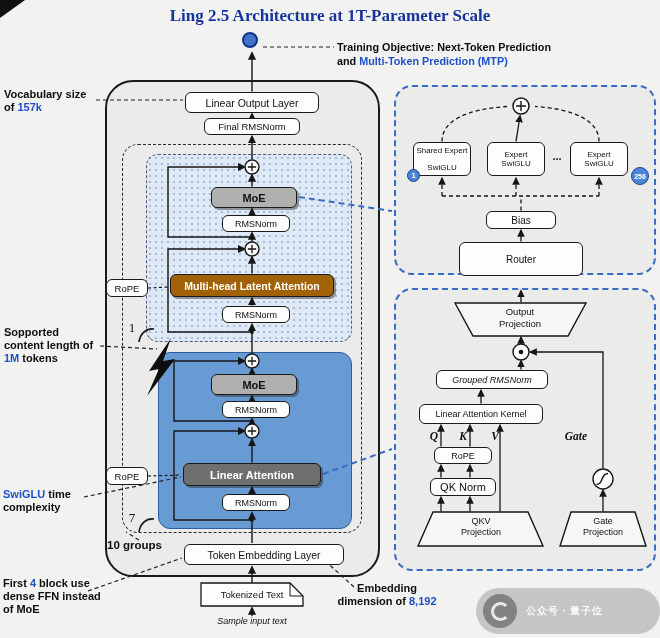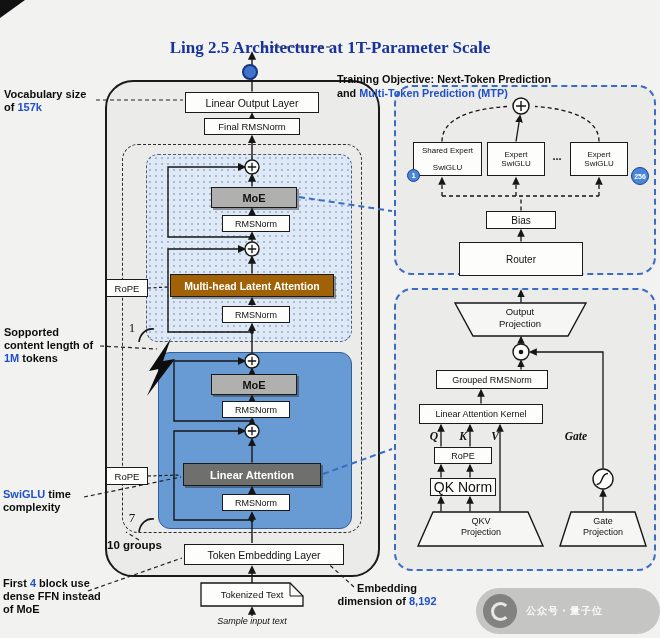--- a/index.html
+++ b/index.html
@@ -1,26 +1,26 @@
 <!DOCTYPE html>
 <html><head>
 <meta charset="utf-8">
 <style>
   *{margin:0;padding:0;box-sizing:border-box;}
   html,body{background:#f2f2f0;}
   .canvas{position:relative;width:660px;height:638px;background:#f2f2f0;font-family:"Liberation Sans",sans-serif;overflow:hidden;}
-  .abs{position:absolute;margin-top:32px;}
+  .abs{position:absolute;}
   svg.overlay{position:absolute;left:0;top:0;z-index:2;pointer-events:none;}
   .bg{position:absolute;z-index:1;}
   .main-block{left:105px;top:80px;width:275px;height:497px;border:2.5px solid #1a1a1a;border-radius:28px;background:#ebebe9;}
   .dashed-container{left:122px;top:144px;width:240px;height:389px;border:1.6px dashed #2a2a2a;border-radius:16px;}
   .mtp-block{left:146px;top:154px;width:206px;height:188px;border:1.4px dashed #4a5a78;border-radius:12px;background-color:#dfe9f6;background-image:radial-gradient(#a3bcdc 1.1px,transparent 1.2px);background-size:6px 6px;}
   .linear-block{left:158px;top:352px;width:194px;height:177px;border:1.4px solid #2f5e9e;border-radius:12px;background:#689bd4;}
   .detail-box{border:2.4px dashed #3a6bc5;border-radius:18px;background:#ebebe9;}
-  .bx{position:absolute;z-index:3;background:#fdfdfc;border:1.4px solid #1a1a1a;border-radius:0;display:flex;align-items:center;justify-content:center;text-align:center;color:#111;font-size:9.5px;}
+  .bx{position:absolute;z-index:3;background:#fdfdfc;border:1.4px solid #1a1a1a;border-radius:6px;display:flex;align-items:center;justify-content:center;text-align:center;color:#111;font-size:9.5px;}
   .col{flex-direction:column;line-height:1.15;}
   .gray{background:#b0b0ae;font-weight:bold;box-shadow:2px 2px 0 rgba(40,40,40,.45);}
   .dark1{background:#a16207;color:#fff;font-weight:bold;box-shadow:2px 2px 0 rgba(40,40,40,.45);}
   .dark2{background:#6f6f6d;color:#fff;font-weight:bold;box-shadow:2px 2px 0 rgba(40,40,40,.45);}
   .lbl{position:absolute;z-index:3;text-align:center;color:#111;}
   .ann{position:absolute;z-index:3;font-weight:bold;font-size:11px;line-height:13px;color:#0d0d0d;}
   .hl{color:#2050c8;}
   .math{font-family:"Liberation Serif",serif;font-style:italic;font-weight:bold;font-size:11.5px;}
   .title{left:0;top:6px;width:660px;text-align:center;font-family:"Liberation Serif",serif;font-weight:bold;font-size:17px;color:#16339e;z-index:3;}
   .node{left:242px;top:32px;width:16px;height:16px;border-radius:50%;background:#3f73cc;border:2.5px solid #16357e;z-index:3;}
@@ -209,21 +209,21 @@
   <div class="bx" style="left:222px;top:401px;width:68px;height:17px;font-size:9px;">RMSNorm</div>
   <div class="bx dark2" style="left:183px;top:463px;width:138px;height:23px;font-size:11px;">Linear Attention</div>
   <div class="bx" style="left:222px;top:494px;width:68px;height:17px;font-size:9px;">RMSNorm</div>
   <div class="bx" style="left:106px;top:467px;width:42px;height:18px;">RoPE</div>
   <div class="lbl" style="left:124px;top:510px;width:16px;font-family:'Liberation Serif',serif;font-size:13px;">7</div>
 
   <div class="bx" style="left:184px;top:544px;width:160px;height:21px;font-size:10.5px;">Token Embedding Layer</div>
   <div class="lbl" style="left:203px;top:589px;width:98px;font-size:9.5px;">Tokenized Text</div>
   <div class="lbl" style="left:200px;top:616px;width:104px;font-size:9px;font-style:italic;">Sample input text</div>
 
-  <div class="bx col" style="left:413px;top:142px;width:69px;height:34px;font-size:8px;gap:8px;">
+  <div class="bx col" style="left:413px;top:142px;width:58px;height:34px;font-size:8px;gap:8px;">
     <span>Shared Expert</span>
     <span>SwiGLU</span>
   </div>
   <div class="bx col" style="left:487px;top:142px;width:58px;height:34px;font-size:8px;">
     <span>Expert</span>
     <span>SwiGLU</span>
   </div>
   <div class="lbl" style="left:546px;top:150px;width:22px;font-size:11px;font-weight:bold;">...</div>
   <div class="bx col" style="left:570px;top:142px;width:58px;height:34px;font-size:8px;">
     <span>Expert</span>
@@ -231,28 +231,28 @@
   </div>
   <div class="badge" style="left:407px;top:169px;width:13px;height:13px;font-size:7.5px;">1</div>
   <div class="badge" style="left:631px;top:167px;width:18px;height:18px;font-size:7px;">256</div>
   <div class="bx" style="left:486px;top:211px;width:70px;height:18px;font-size:10px;">Bias</div>
   <div class="bx" style="left:459px;top:242px;width:124px;height:34px;font-size:10px;">Router</div>
 
   <div class="lbl" style="left:460px;top:306px;width:120px;font-size:9.5px;line-height:1.25;">
     <div>Output</div>
     <div>Projection</div>
   </div>
-  <div class="bx" style="left:436px;top:370px;width:112px;height:19px;font-size:9px;">Grouped RMSNorm</div>
+  <div class="bx" style="left:436px;top:370px;width:112px;height:19px;font-size:9px;font-style:italic;">Grouped RMSNorm</div>
   <div class="bx" style="left:419px;top:404px;width:124px;height:20px;font-size:9px;">Linear Attention Kernel</div>
   <div class="lbl math" style="left:428px;top:430px;width:12px;">Q</div>
   <div class="lbl math" style="left:457px;top:430px;width:12px;">K</div>
   <div class="lbl math" style="left:489px;top:430px;width:12px;">V</div>
   <div class="lbl math" style="left:556px;top:430px;width:40px;">Gate</div>
   <div class="bx" style="left:434px;top:447px;width:58px;height:17px;font-size:9px;">RoPE</div>
-  <div class="bx" style="left:430px;top:478px;width:66px;height:18px;font-size:14px;">QK Norm</div>
+  <div class="bx" style="left:430px;top:478px;width:66px;height:18px;font-size:11px;">QK Norm</div>
   <div class="lbl" style="left:431px;top:516px;width:100px;font-size:9px;line-height:1.25;">
     <div>QKV</div>
     <div>Projection</div>
   </div>
   <div class="lbl" style="left:565px;top:516px;width:76px;font-size:9px;line-height:1.25;">
     <div>Gate</div>
     <div>Projection</div>
   </div>
 
   <div class="wm">

